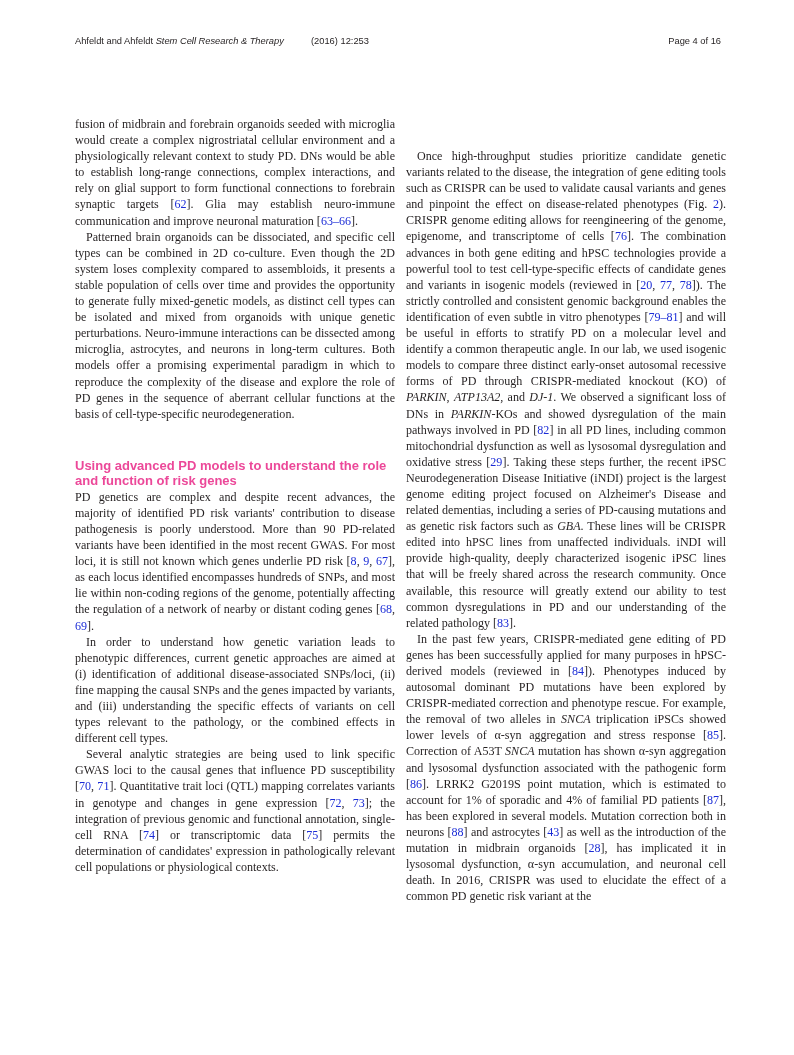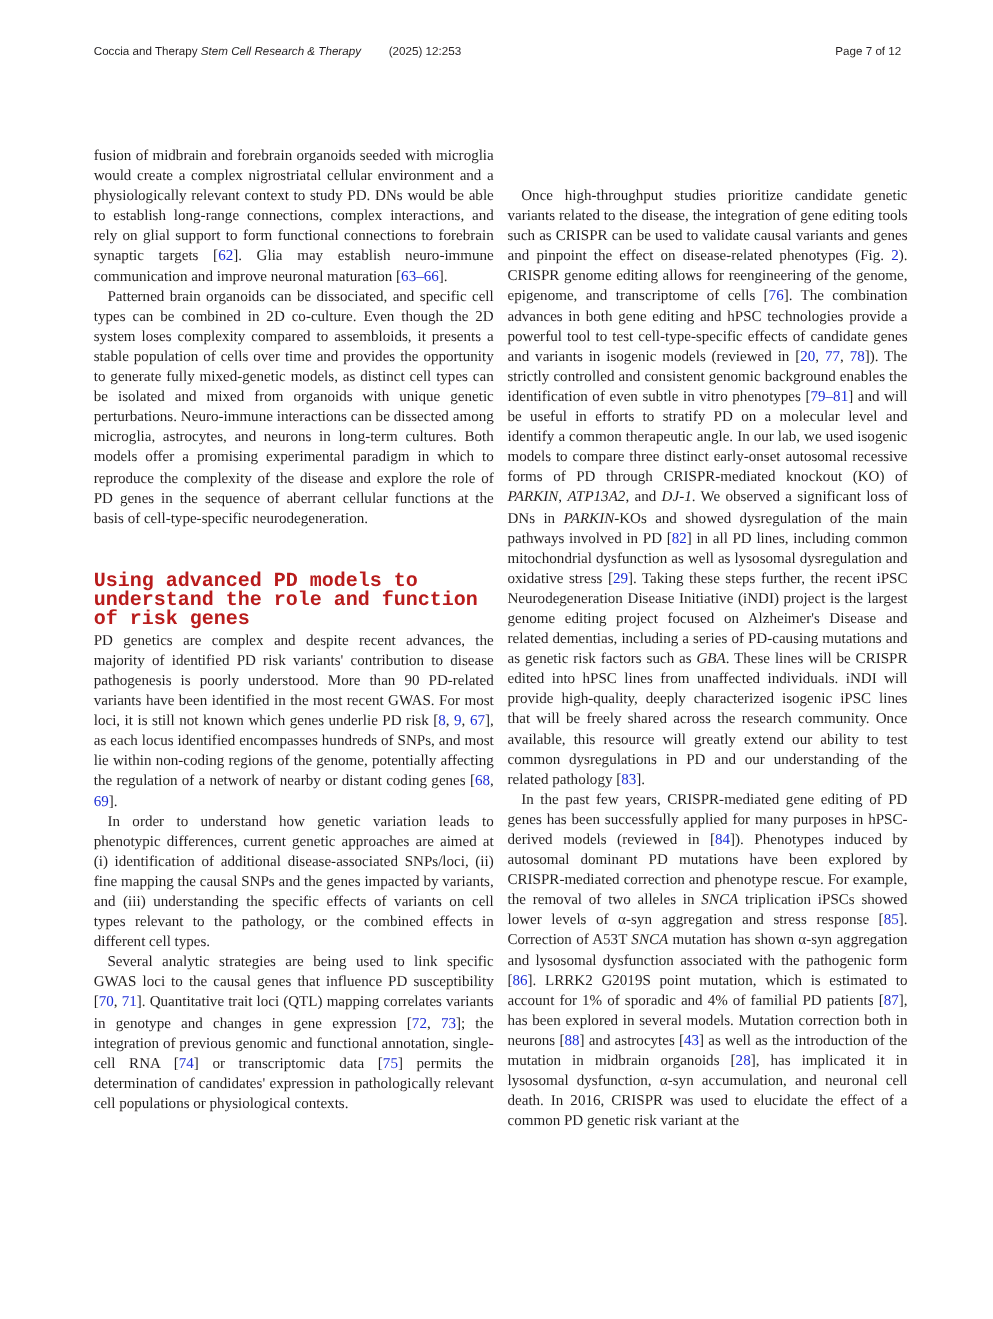--- a/index.html
+++ b/index.html
@@ -15,33 +15,33 @@
   .col {
     position: absolute; top: 116px; width: 320px;
     font-family: "Liberation Serif", serif; font-size: 12.05px; line-height: 16.1px;
     text-align: justify; hyphens: manual;
   }
   .col.left { left: 75px; }
   .col.right { left: 406px; margin-top: 32px; }
   .col p { margin: 0; text-indent: 11px; }
   .col p.noindent { text-indent: 0; }
   .col h2 {
-    font-family: Liberation Mono, monospace; font-weight: bold; font-size: 16px;
-    line-height: 15px; margin: 36px 0 1px 0; text-align: left; color: #b91c1c;
+    font-family: Liberation Sans, sans-serif; font-weight: bold; font-size: 13px;
+    line-height: 15px; margin: 36px 0 1px 0; text-align: left; color: #ec4899;
   }
   .ref { color: #1a2bd6; }
   i { font-style: italic; }
 </style>
 </head>
 <body>
 
 <div class="running-head">
-  <span class="authors"><span>Coccia and Therapy</span> <i>Stem Cell Research &amp; Therapy</i></span>
-  <span class="citation">(2025) 12:253</span>
-  <span class="page-num">Page 7 of 12</span>
+  <span class="authors"><span>Ahfeldt and Ahfeldt</span> <i>Stem Cell Research &amp; Therapy</i></span>
+  <span class="citation">(2016) 12:253</span>
+  <span class="page-num">Page 4 of 16</span>
 </div>
 
 <div class="col left">
   <p class="noindent"><span>fusion of midbrain and forebrain organoids seeded with microglia would create a complex nigrostriatal cellular environment and a physiologically relevant context to study PD. DNs would be able to establish long-range connections, complex interactions, and rely on glial support to form functional connections to forebrain synaptic targets [</span><a class="ref">62</a><span>]. Glia may establish neuro-immune communication and improve neuronal maturation [</span><a class="ref">63–66</a><span>].</span></p>
   <p>Patterned brain organoids can be dissociated, and specific cell types can be combined in 2D co-culture. Even though the 2D system loses complexity compared to assembloids, it presents a stable population of cells over time and provides the opportunity to generate fully mixed-genetic models, as distinct cell types can be isolated and mixed from organoids with unique genetic perturbations. Neuro-immune interactions can be dissected among microglia, astrocytes, and neurons in long-term cultures. Both models offer a promising experimental paradigm in which to reproduce the complexity of the disease and explore the role of PD genes in the sequence of aberrant cellular functions at the basis of cell-type-specific neurodegeneration.</p>
   <h2>Using advanced PD models to understand the role and function of risk genes</h2>
   <p class="noindent"><span>PD genetics are complex and despite recent advances, the majority of identified PD risk variants' contribution to disease pathogenesis is poorly understood. More than 90 PD-related variants have been identified in the most recent GWAS. For most loci, it is still not known which genes underlie PD risk [</span><a class="ref">8</a>, <a class="ref">9</a>, <a class="ref">67</a><span>], as each locus identified encompasses hundreds of SNPs, and most lie within non-coding regions of the genome, potentially affecting the regulation of a network of nearby or distant coding genes [</span><a class="ref">68</a>, <a class="ref">69</a><span>].</span></p>
   <p>In order to understand how genetic variation leads to phenotypic differences, current genetic approaches are aimed at (i) identification of additional disease-associated SNPs/loci, (ii) fine mapping the causal SNPs and the genes impacted by variants, and (iii) understanding the specific effects of variants on cell types relevant to the pathology, or the combined effects in different cell types.</p>
   <p><span>Several analytic strategies are being used to link specific GWAS loci to the causal genes that influence PD susceptibility [</span><a class="ref">70</a>, <a class="ref">71</a><span>]. Quantitative trait loci (QTL) mapping correlates variants in genotype and changes in gene expression [</span><a class="ref">72</a>, <a class="ref">73</a><span>]; the integration of previous genomic and functional annotation, single-cell RNA [</span><a class="ref">74</a><span>] or transcriptomic data [</span><a class="ref">75</a><span>] permits the determination of candidates' expression in pathologically relevant cell populations or physiological contexts.</span></p>
 </div>

